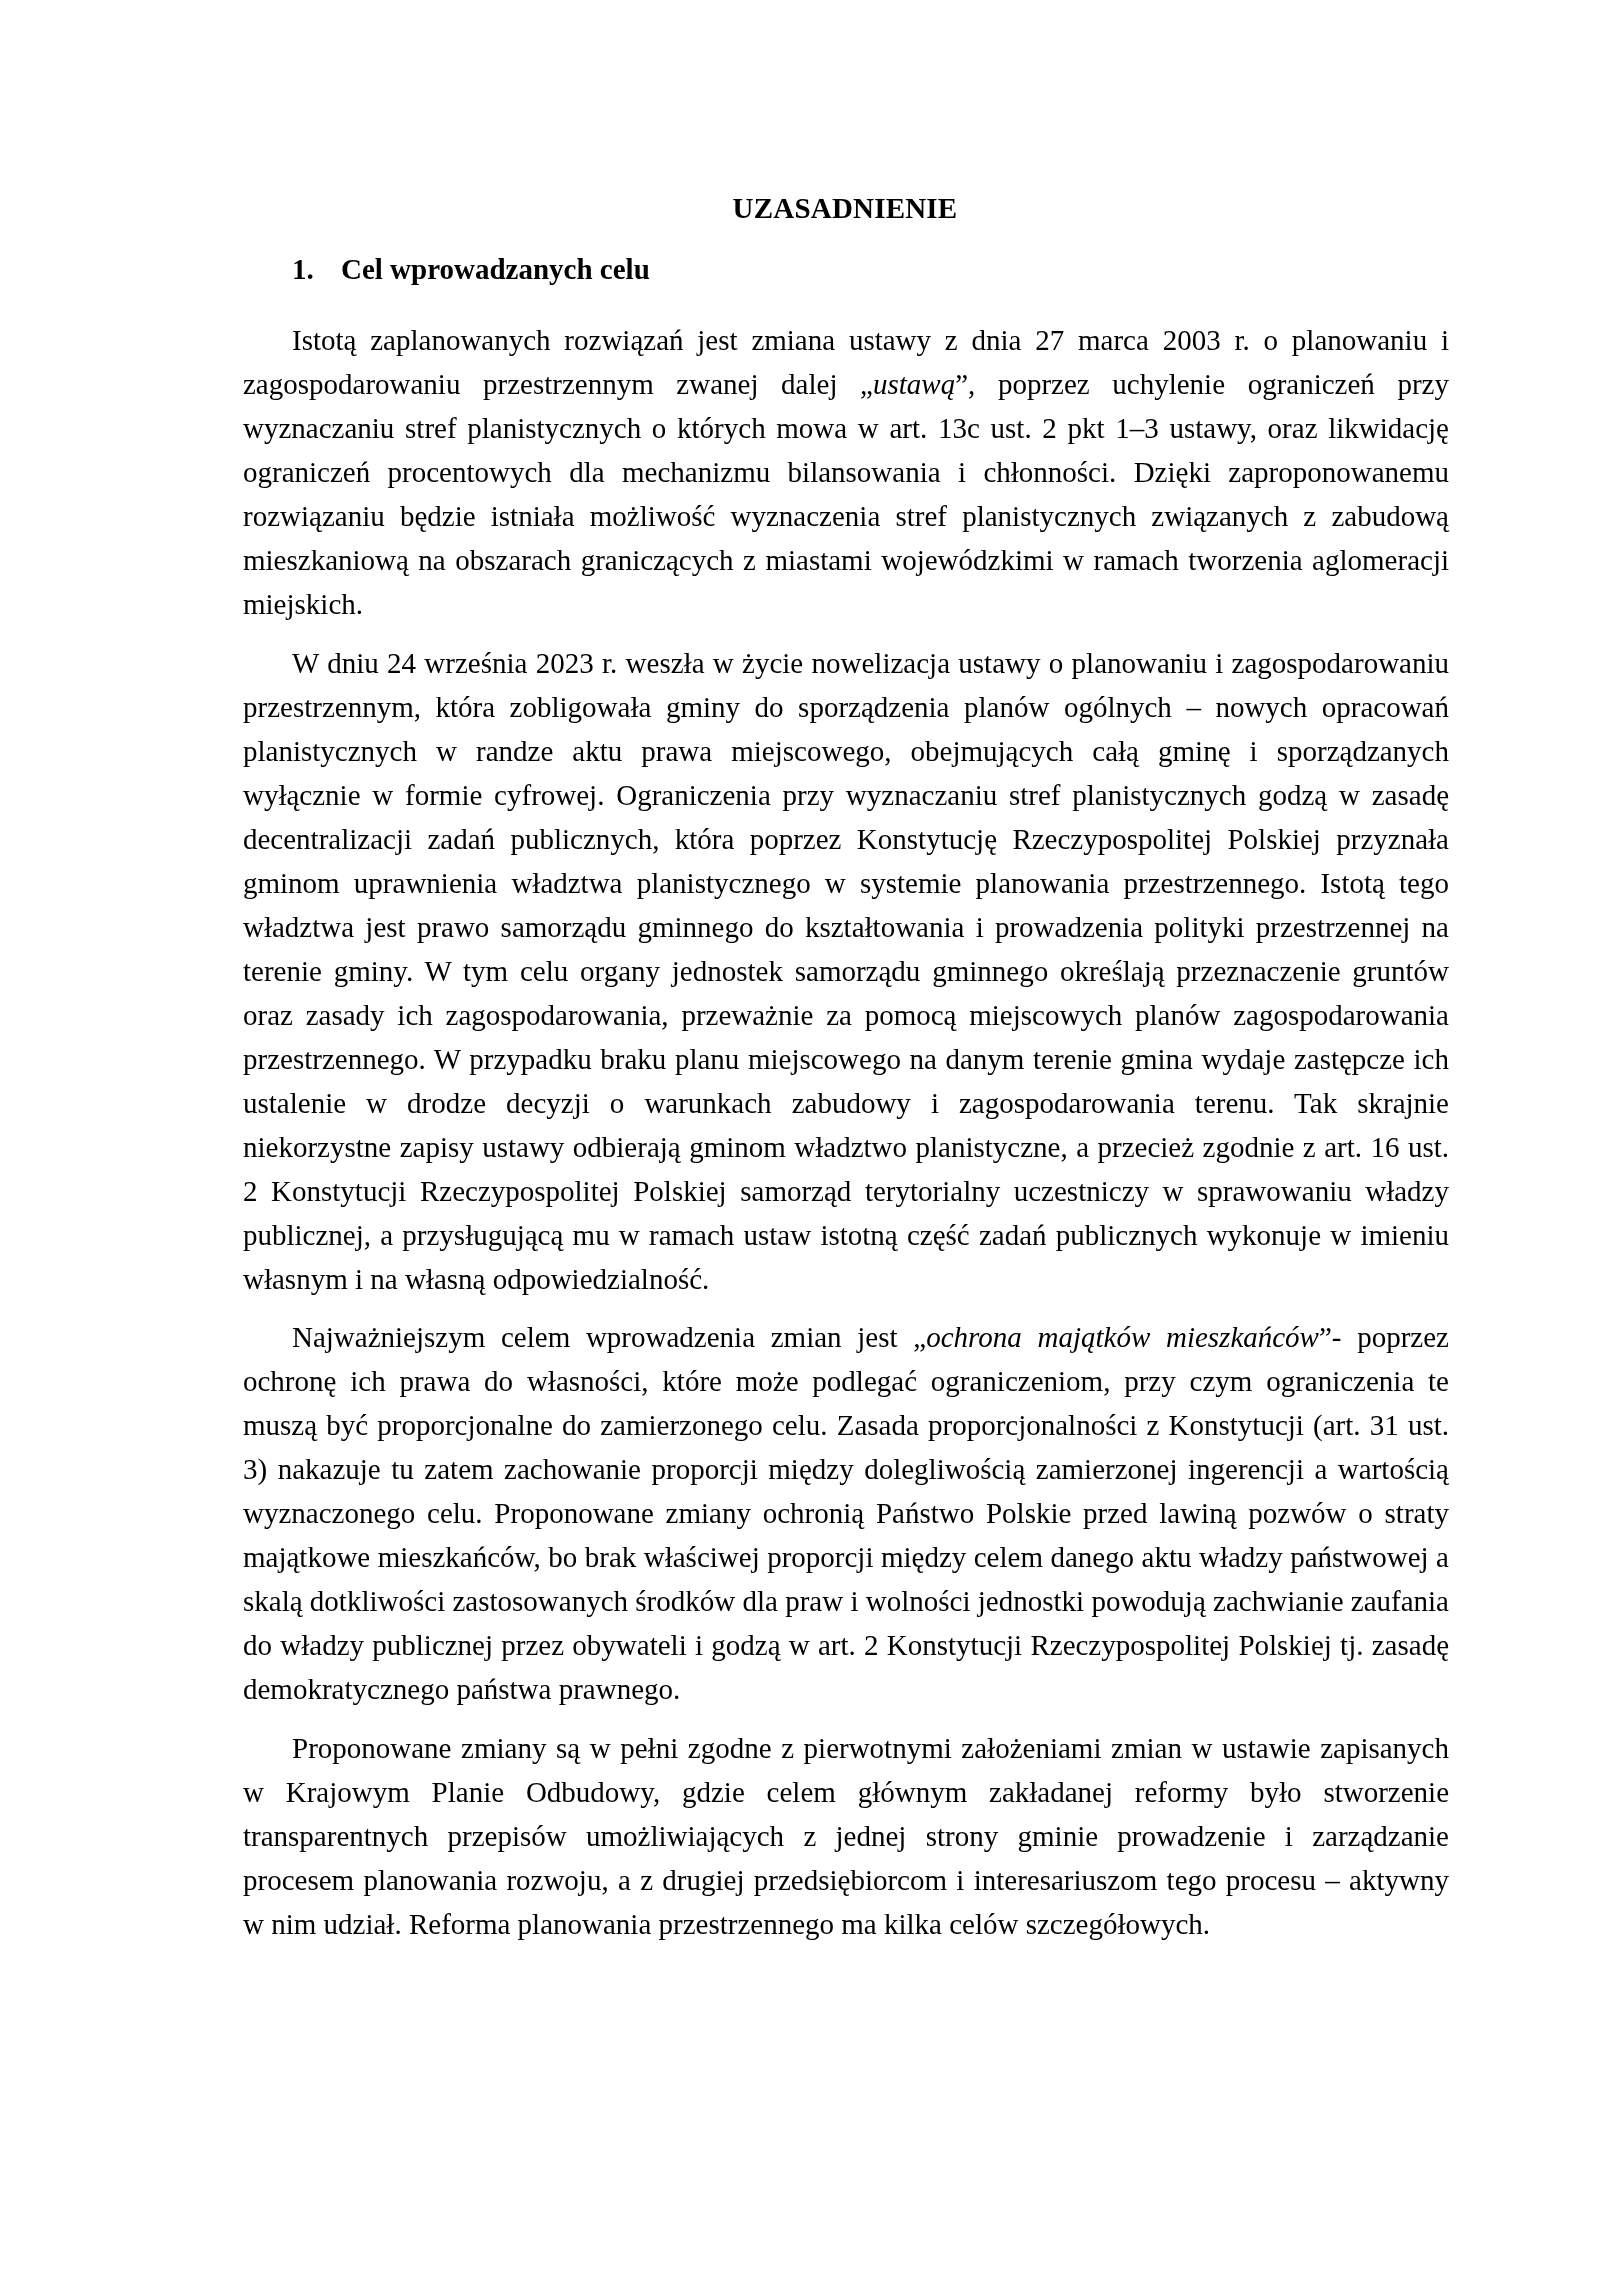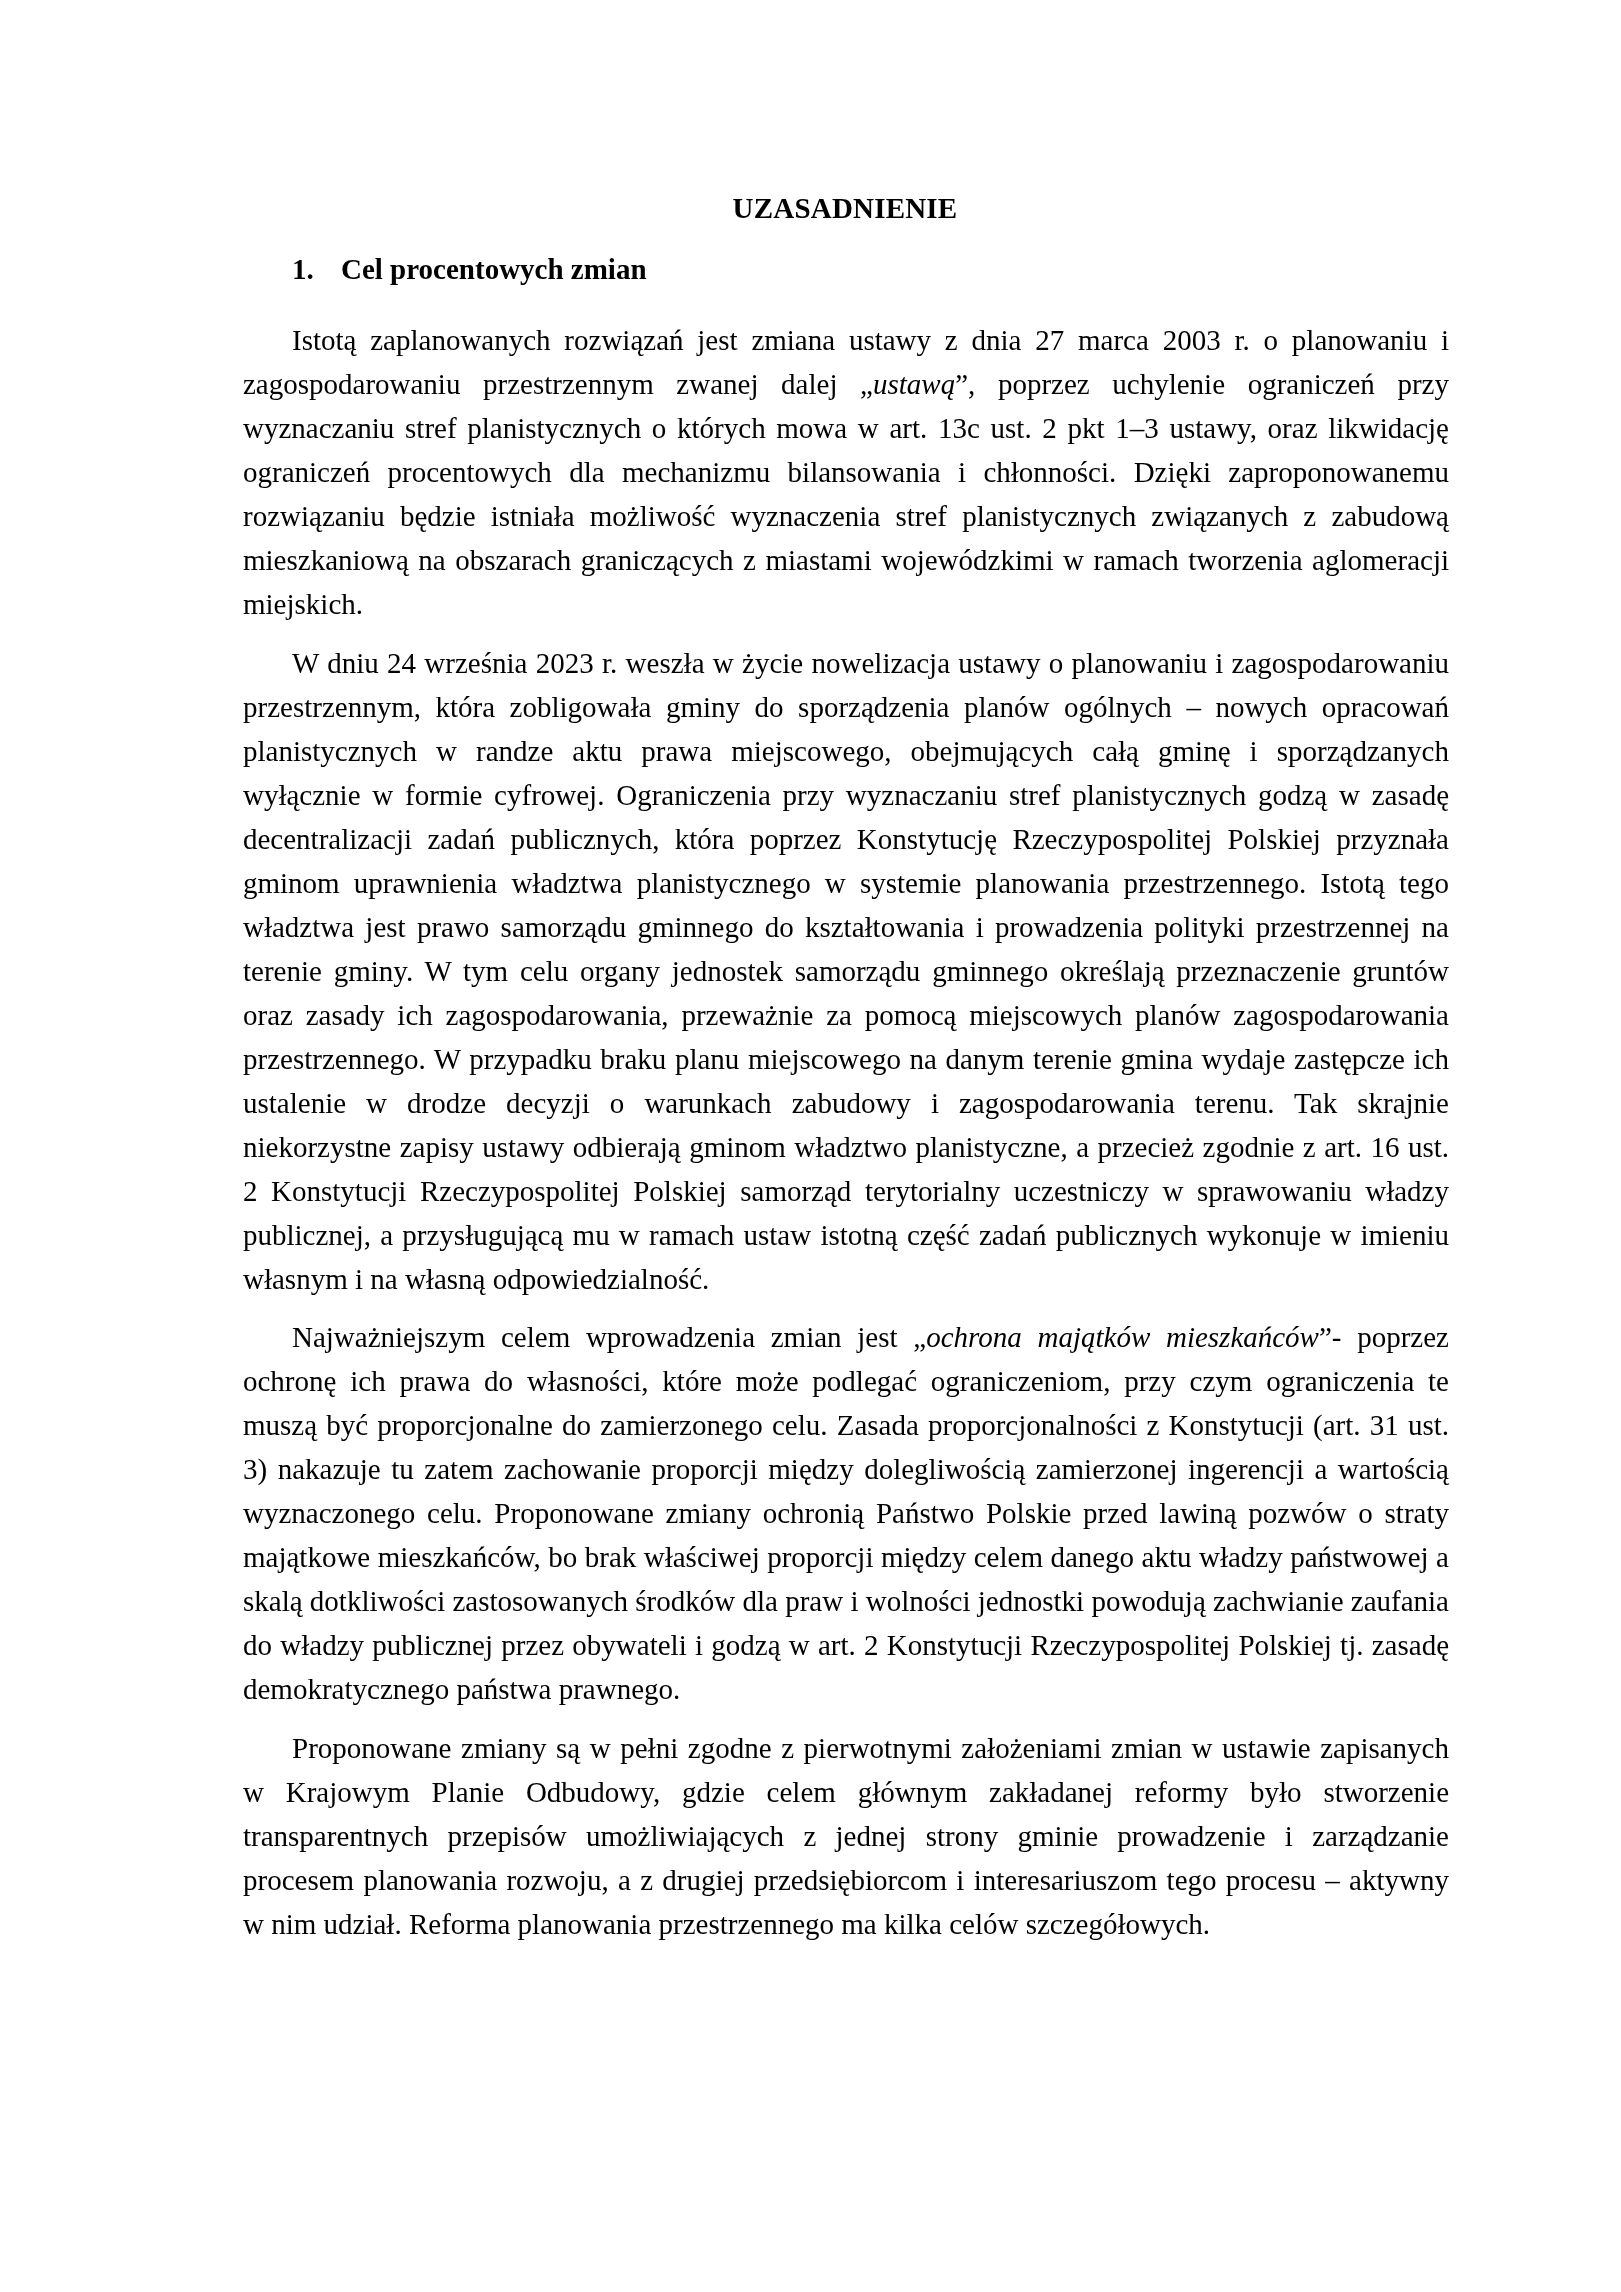--- a/index.html
+++ b/index.html
@@ -23,21 +23,21 @@
   .body p { margin: 0 0 14.7px 0; text-indent: 49px; }
   .body em { }
 </style>
 </head>
 <body>
 
 <div class="page">
   <div class="title">UZASADNIENIE</div>
 
   <div class="heading">
-    <span class="num">1.</span><span>Cel procentowych zmian</span>
+    <span class="num">1.</span><span>Cel wprowadzanych celu</span>
   </div>
 
   <div class="body">
     <p><span>Istotą zaplanowanych rozwiązań jest zmiana ustawy z dnia 27 marca 2003 r. o planowaniu i zagospodarowaniu przestrzennym zwanej dalej „</span><em>ustawą</em><span>”, poprzez uchylenie ograniczeń przy wyznaczaniu stref planistycznych o których mowa w art. 13c ust. 2 pkt 1–3 ustawy, oraz likwidację ograniczeń procentowych dla mechanizmu bilansowania i chłonności. Dzięki zaproponowanemu rozwiązaniu będzie istniała możliwość wyznaczenia stref planistycznych związanych z zabudową mieszkaniową na obszarach graniczących z miastami wojewódzkimi w ramach tworzenia aglomeracji miejskich.</span></p>
     <p>W dniu 24 września 2023 r. weszła w życie nowelizacja ustawy o planowaniu i zagospodarowaniu przestrzennym, która zobligowała gminy do sporządzenia planów ogólnych – nowych opracowań planistycznych w randze aktu prawa miejscowego, obejmujących całą gminę i sporządzanych wyłącznie w formie cyfrowej. Ograniczenia przy wyznaczaniu stref planistycznych godzą w zasadę decentralizacji zadań publicznych, która poprzez Konstytucję Rzeczypospolitej Polskiej przyznała gminom uprawnienia władztwa planistycznego w systemie planowania przestrzennego. Istotą tego władztwa jest prawo samorządu gminnego do kształtowania i prowadzenia polityki przestrzennej na terenie gminy. W tym celu organy jednostek samorządu gminnego określają przeznaczenie gruntów oraz zasady ich zagospodarowania, przeważnie za pomocą miejscowych planów zagospodarowania przestrzennego. W przypadku braku planu miejscowego na danym terenie gmina wydaje zastępcze ich ustalenie w drodze decyzji o warunkach zabudowy i zagospodarowania terenu. Tak skrajnie niekorzystne zapisy ustawy odbierają gminom władztwo planistyczne, a przecież zgodnie z art. 16 ust. 2 Konstytucji Rzeczypospolitej Polskiej samorząd terytorialny uczestniczy w sprawowaniu władzy publicznej, a przysługującą mu w ramach ustaw istotną część zadań publicznych wykonuje w imieniu własnym i na własną odpowiedzialność.</p>
     <p><span>Najważniejszym celem wprowadzenia zmian jest „</span><em>ochrona majątków mieszkańców</em><span>”- poprzez ochronę ich prawa do własności, które może podlegać ograniczeniom, przy czym ograniczenia te muszą być proporcjonalne do zamierzonego celu. Zasada proporcjonalności z Konstytucji  (art. 31 ust. 3) nakazuje tu zatem zachowanie proporcji między dolegliwością zamierzonej ingerencji a wartością wyznaczonego celu. Proponowane zmiany ochronią Państwo Polskie przed lawiną pozwów o straty majątkowe mieszkańców, bo brak właściwej proporcji między celem danego aktu władzy państwowej a skalą dotkliwości zastosowanych środków dla praw i wolności jednostki powodują zachwianie zaufania do władzy publicznej przez obywateli i godzą w art. 2 Konstytucji Rzeczypospolitej Polskiej tj. zasadę demokratycznego państwa prawnego.</span></p>
     <p>Proponowane zmiany są w pełni zgodne z pierwotnymi założeniami zmian w ustawie zapisanych w Krajowym Planie Odbudowy, gdzie celem głównym zakładanej reformy było stworzenie transparentnych przepisów umożliwiających z jednej strony gminie prowadzenie i zarządzanie procesem planowania rozwoju, a z drugiej przedsiębiorcom i interesariuszom tego procesu – aktywny w nim udział. Reforma planowania przestrzennego ma kilka celów szczegółowych.</p>
   </div>
 </div>
 

